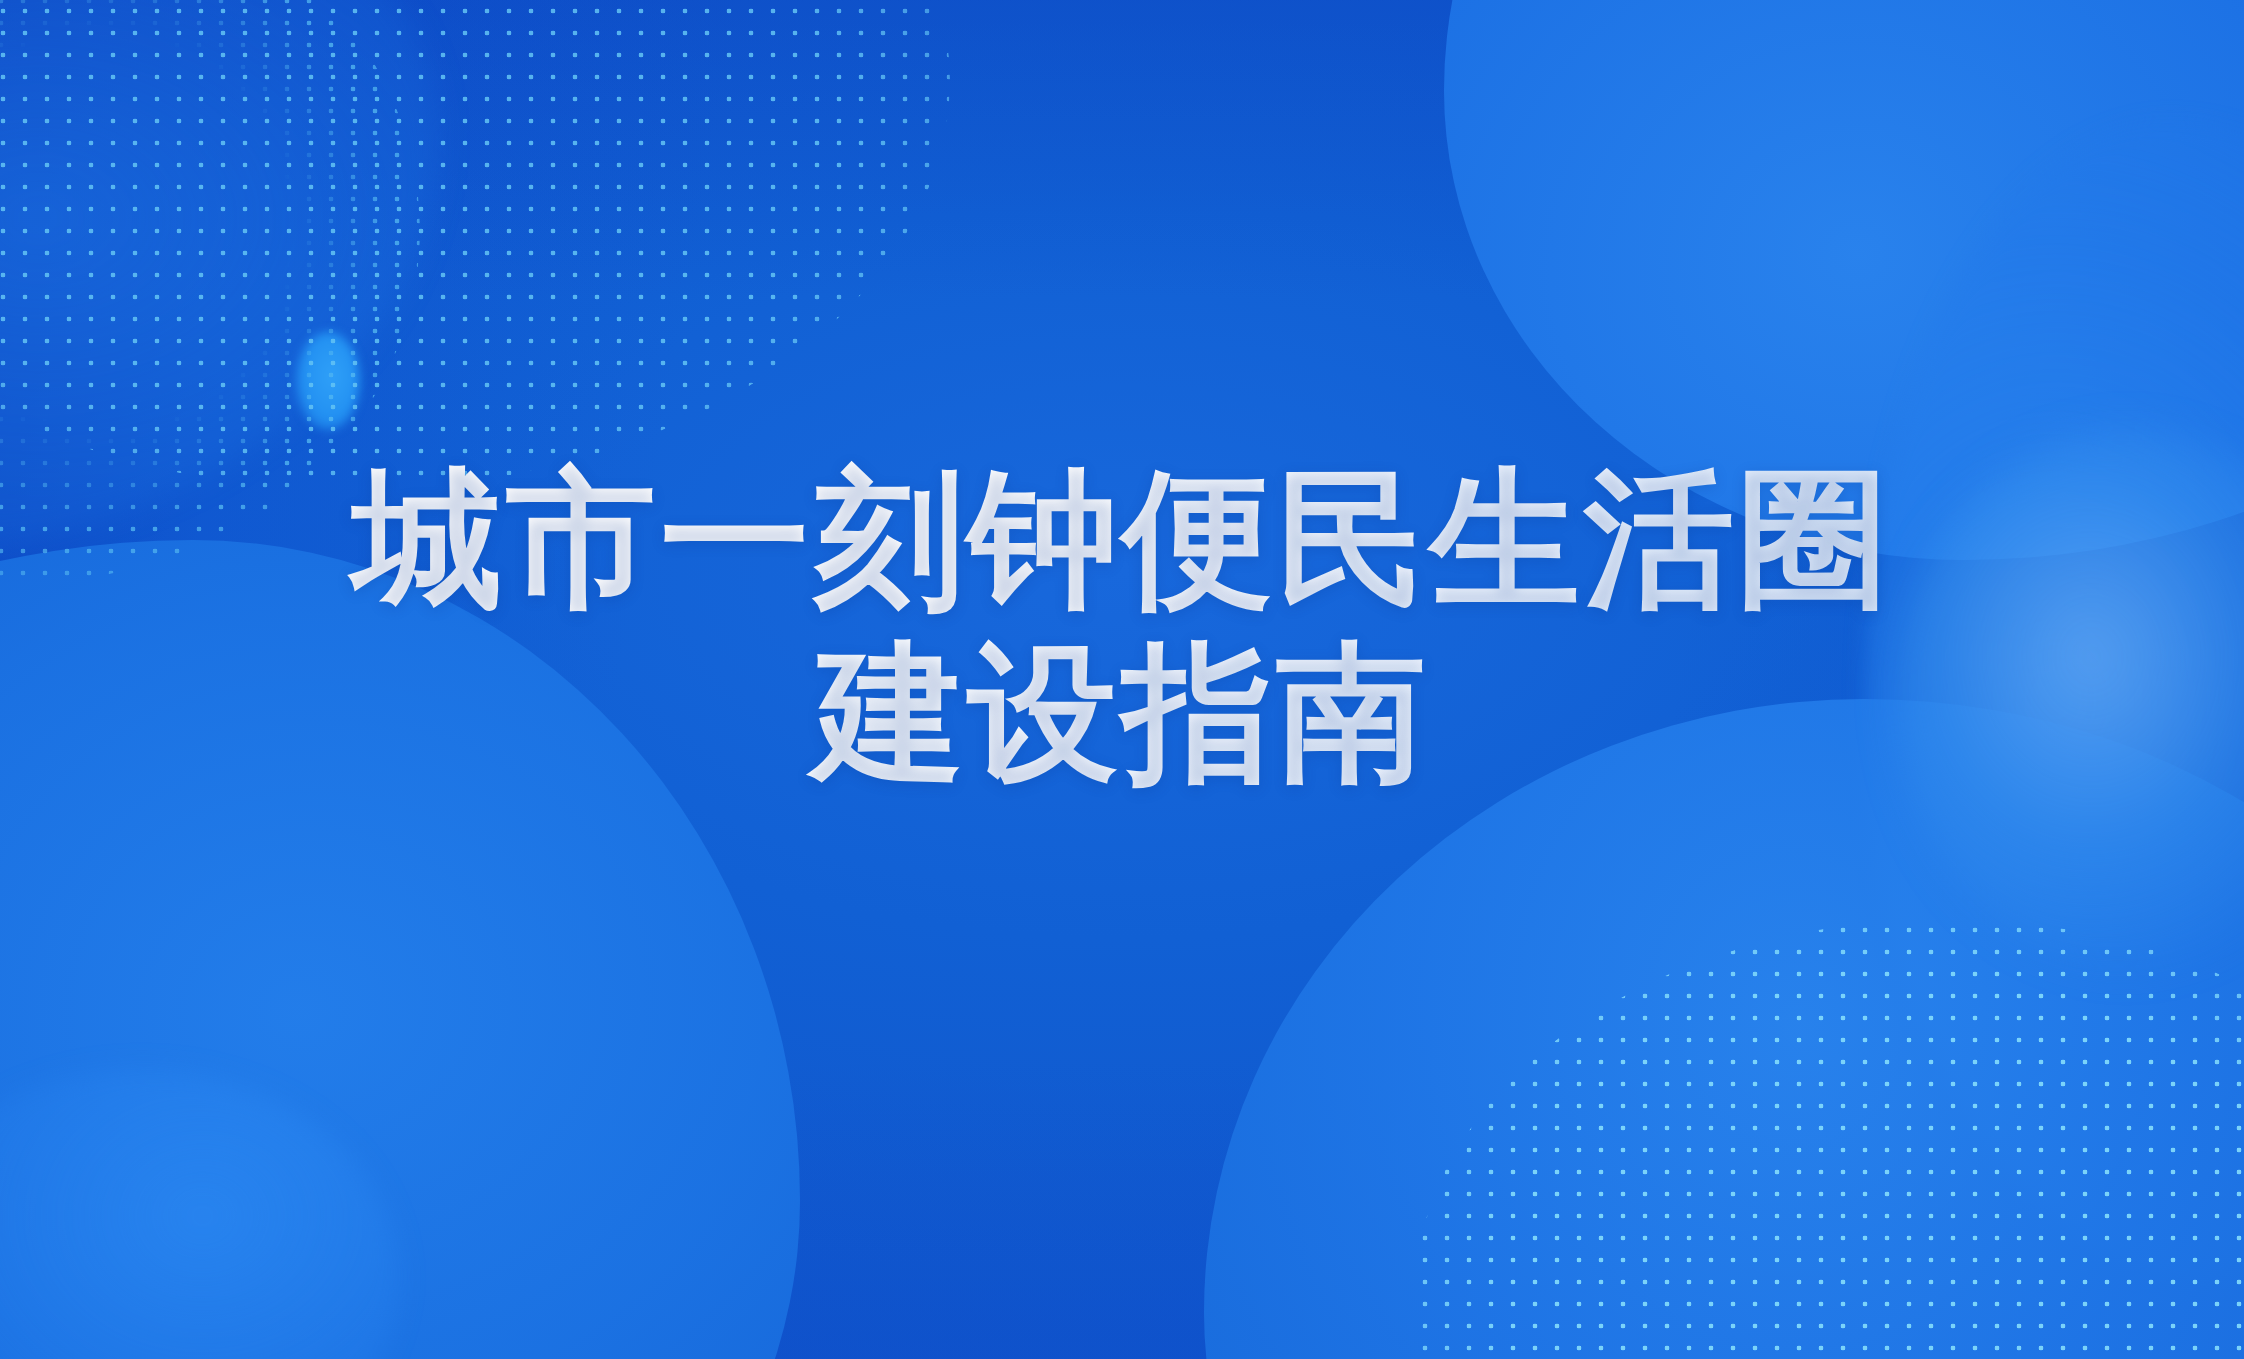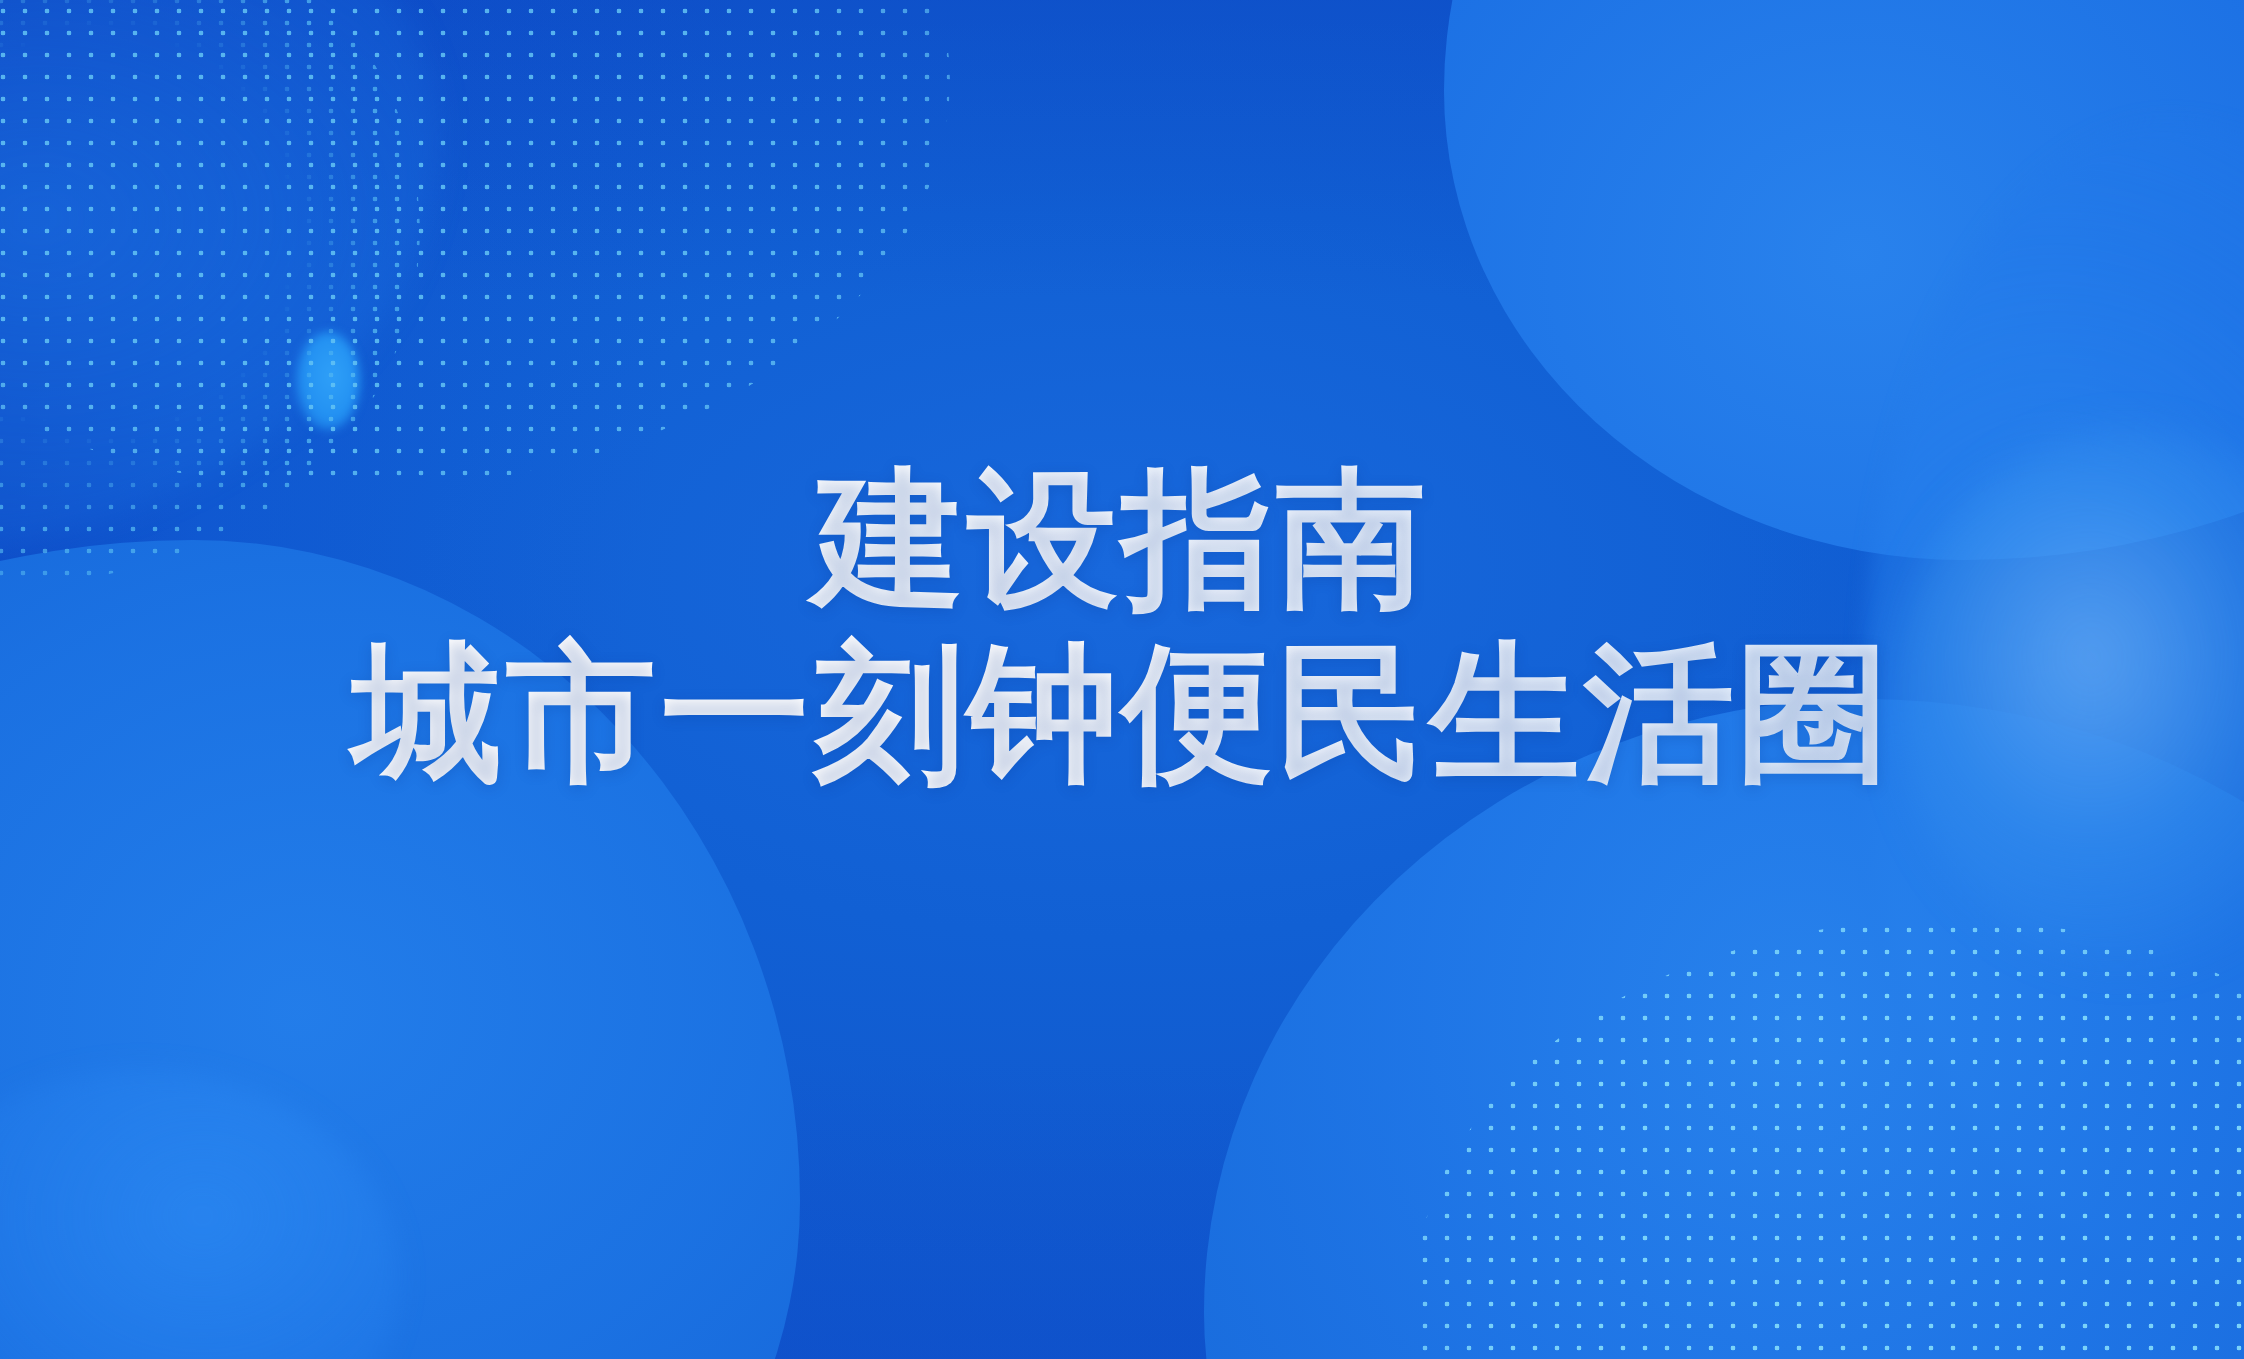--- a/index.html
+++ b/index.html
@@ -237,17 +237,17 @@
     <div class="grid"></div>
   </div>
   <div class="dots dots-tl2">
     <div class="grid"></div>
   </div>
   <div class="dots dots-br">
     <div class="grid"></div>
   </div>
 
   <div class="title-wrap">
+    <div class="title-line title-line-1">城市一刻钟便民生活圈</div>
     <div class="title-line title-line-2">建设指南</div>
-    <div class="title-line title-line-1">城市一刻钟便民生活圈</div>
   </div>
 
 </div>
 
 </body></html>

